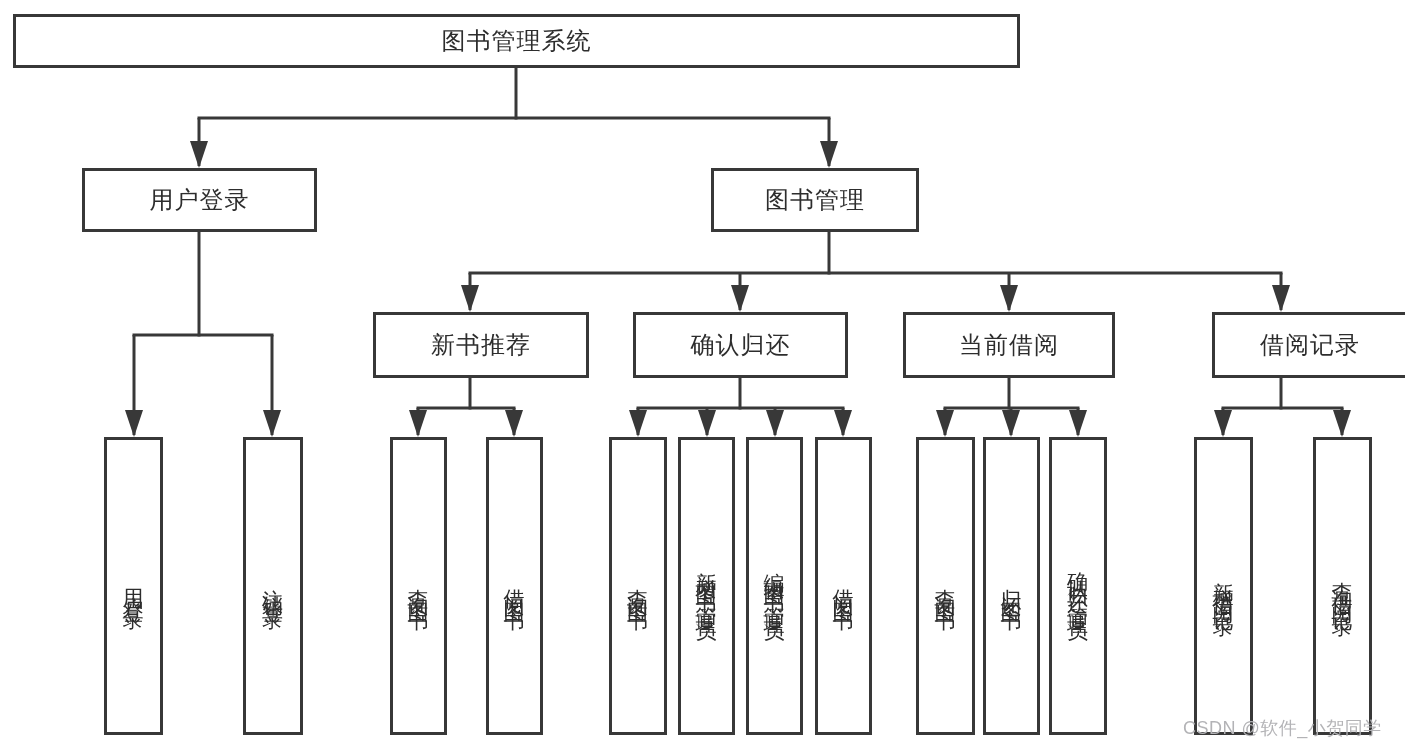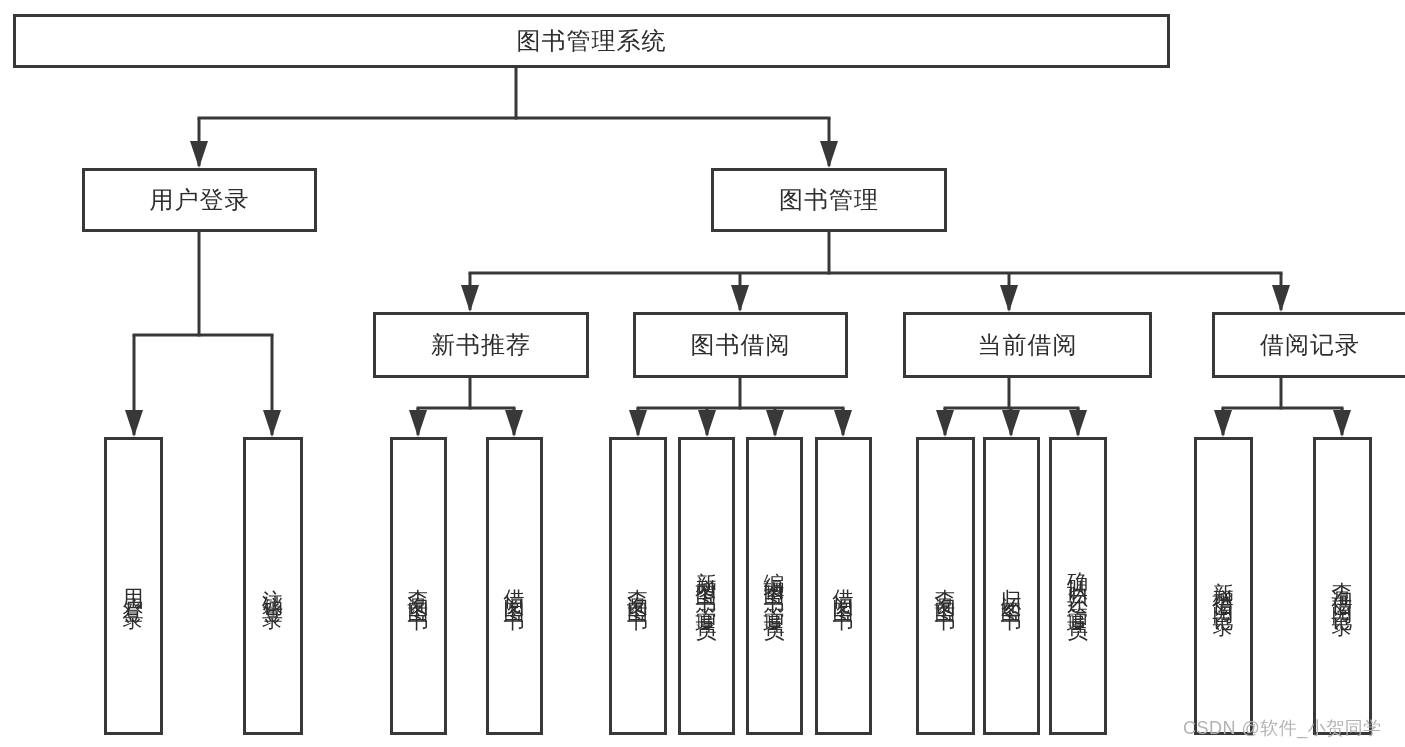--- a/index.html
+++ b/index.html
@@ -40,26 +40,26 @@
   }
   .v-node span {
     writing-mode: vertical-rl;
     text-orientation: mixed;
     font-size: 21px;
     letter-spacing: 7px;
     line-height: 1.0;
     white-space: nowrap;
   }
   
-  .n-root            { left: 13px;   top: 14px;  width: 1157px; height: 54px; }
+  .n-root            { left: 13px;   top: 14px;  width: 1007px; height: 54px; }
   .n-user-login      { left: 82px;   top: 168px; width: 235px;  height: 64px; }
-  .n-book-mgmt       { left: 711px;  top: 168px; width: 236px;  height: 64px; }
+  .n-book-mgmt       { left: 711px;  top: 168px; width: 208px;  height: 64px; }
   .n-new-book-rec    { left: 373px;  top: 312px; width: 216px;  height: 66px; }
   .n-book-borrow     { left: 633px;  top: 312px; width: 215px;  height: 66px; }
-  .n-current-borrow  { left: 903px;  top: 312px; width: 249px;  height: 66px; text-align: right; }
+  .n-current-borrow  { left: 903px;  top: 312px; width: 212px;  height: 66px; text-align: right; }
   .n-borrow-records  { left: 1173px; top: 312px; width: 196px;  height: 66px; margin-left: 39px; }
   .n-ul-login        { left: 104px;  top: 437px; width: 59px;   height: 298px; }
   .n-ul-logout       { left: 243px;  top: 437px; width: 60px;   height: 298px; }
   .n-nb-query        { left: 390px;  top: 437px; width: 57px;   height: 298px; }
   .n-nb-borrow       { left: 486px;  top: 437px; width: 57px;   height: 298px; }
   .n-bb-query        { left: 609px;  top: 437px; width: 58px;   height: 298px; }
   .n-bb-add          { left: 678px;  top: 437px; width: 57px;   height: 298px; }
   .n-bb-edit         { left: 746px;  top: 437px; width: 57px;   height: 298px; }
   .n-bb-borrow       { left: 815px;  top: 437px; width: 57px;   height: 298px; }
   .n-cb-query        { left: 916px;  top: 437px; width: 59px;   height: 298px; }
@@ -157,21 +157,21 @@
     <span>用户登录</span>
   </div>
   <div class="node h-node n-book-mgmt">
     <span>图书管理</span>
   </div>
 
   <div class="node h-node n-new-book-rec">
     <span>新书推荐</span>
   </div>
   <div class="node h-node n-book-borrow">
-    <span>图书借阅</span>
+    <span>确认归还</span>
   </div>
   <div class="node h-node n-current-borrow">
     <span>当前借阅</span>
   </div>
   <div class="node h-node n-borrow-records">
     <span>借阅记录</span>
   </div>
 
   <div class="node v-node n-ul-login">
     <span>用户登录</span>

